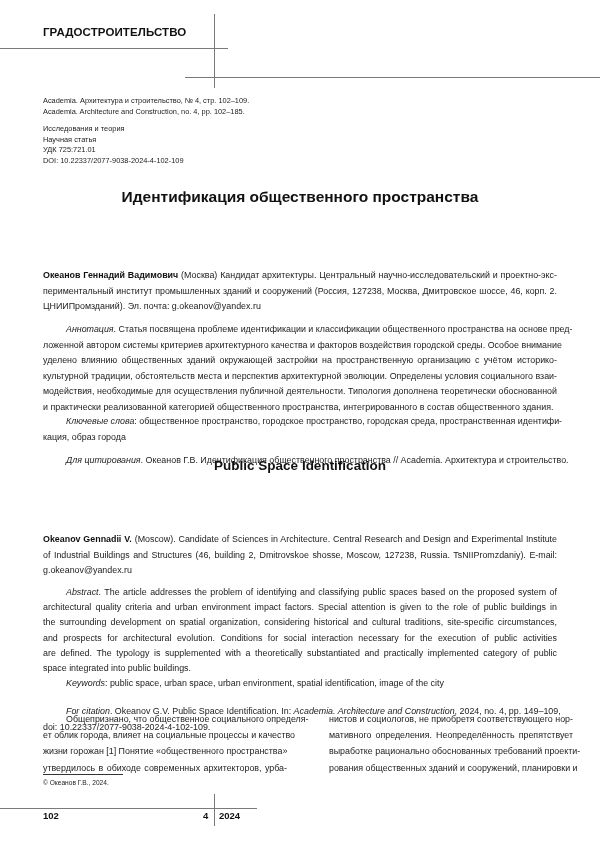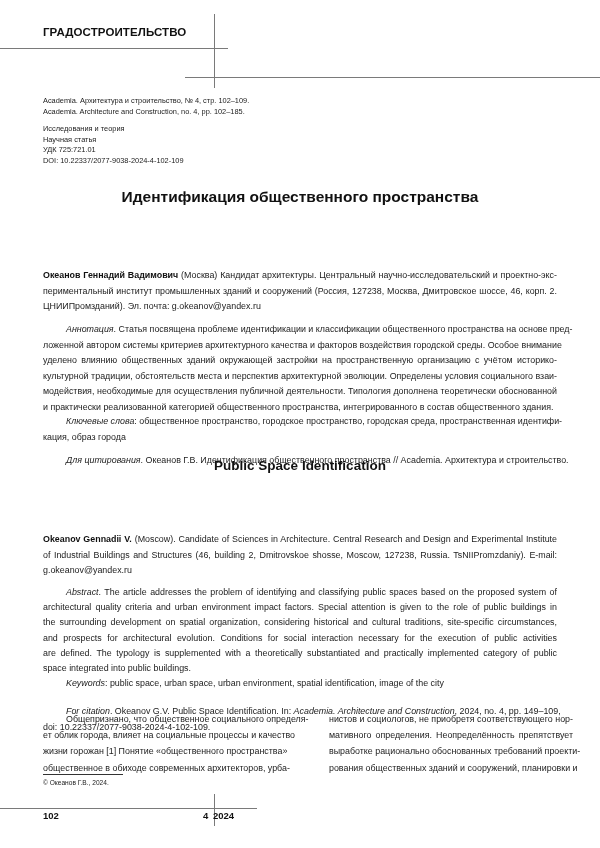--- a/index.html
+++ b/index.html
@@ -94,31 +94,31 @@
 
   <div class="para" style="top:660px;">
     <span class="ln ind"><i>For citation</i><span>. Okeanov G.V. Public Space Identification. In: </span><i>Academia. Architecture and Construction</i><span>, 2024, no. 4, pp. 149–109,</span></span>
     <span class="ln last">doi: 10.22337/2077-9038-2024-4-102-109.</span>
   </div>
 
   <div class="col" style="left:43px;">
     <span class="ln" style="padding-left:23px;">Общепризнано, что общественное социального определя-</span>
     <span class="ln">ет облик города, влияет на социальные процессы и качество</span>
     <span class="ln">жизни горожан [1] Понятие «общественного пространства»</span>
-    <span class="ln">общественное в обиходе современных архитекторов, урба-</span>
+    <span class="ln">утвердилось в обиходе современных архитекторов, урба-</span>
   </div>
   <div class="col" style="left:313px;margin-left:16px;">
     <span class="ln">нистов и социологов, не приобретя соответствующего нор-</span>
     <span class="ln">мативного определения. Неопределённость препятствует</span>
     <span class="ln">выработке рационально обоснованных требований проекти-</span>
     <span class="ln">рования общественных зданий и сооружений, планировки и</span>
   </div>
 
   <div class="rule" style="left:43px; top:774px; width:80px; height:1px; background:#333;"></div>
   <div class="footnote">© Океанов Г.В., 2024.</div>
 
   <div class="rule" style="left:0; top:808px; width:257px; height:1px;"></div>
   <div class="rule" style="left:214px; top:794px; width:1px; height:32px;"></div>
   <div class="footer-num" style="left:43px;">102</div>
   <div class="footer-num" style="left:203px;">4</div>
-  <div class="footer-num" style="left:213px;">2024</div>
+  <div class="footer-num" style="left:219px;">2024</div>
 
 </div>
 
 </body></html>

